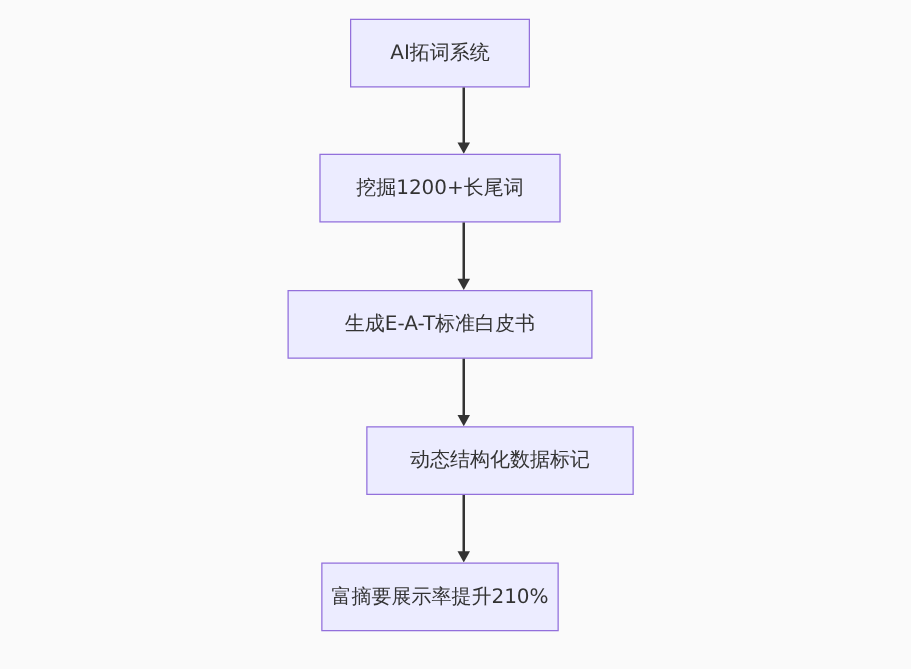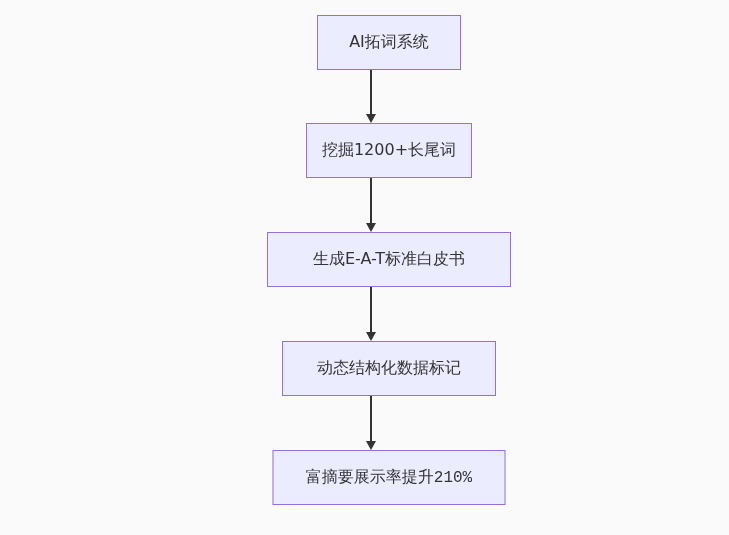--- a/index.html
+++ b/index.html
@@ -13,38 +13,38 @@
     font-family: "DejaVu Sans", "Liberation Sans", sans-serif;
     overflow: hidden;
   }
   .canvas {
     position: relative;
     width: 729px;
     height: 535px;
   }
   .node {
     position: absolute;
-    left: 389px;
+    left: 352px;
     transform: translateX(-50%);
     height: 55px;
     box-sizing: border-box;
     background: #ECECFF;
     border: 1px solid #9370DB;
     color: #333333;
     font-size: 16px;
     display: flex;
     align-items: center;
     justify-content: center;
     white-space: nowrap;
   }
   .node-1 { top: 15px;  width: 144px; }
-  .node-2 { top: 123px; width: 166px; }
+  .node-2 { top: 123px; width: 193px; }
   .node-3 { top: 232px; width: 244px; }
-  .node-4 { top: 341px; width: 214px; }
-  .node-5 { top: 450px; width: 233px; font-family: Liberation Mono, monospace; }
+  .node-4 { top: 341px; width: 214px; margin-left: 48px; }
+  .node-5 { top: 450px; width: 190px; }
 
   .arrow {
     position: absolute;
     left: 371px;
     transform: translateX(-50%);
     width: 12px;
   }
   .arrow-1 { top: 70px;  height: 53px; }
   .arrow-2 { top: 178px; height: 54px; }
   .arrow-3 { top: 287px; height: 54px; }

